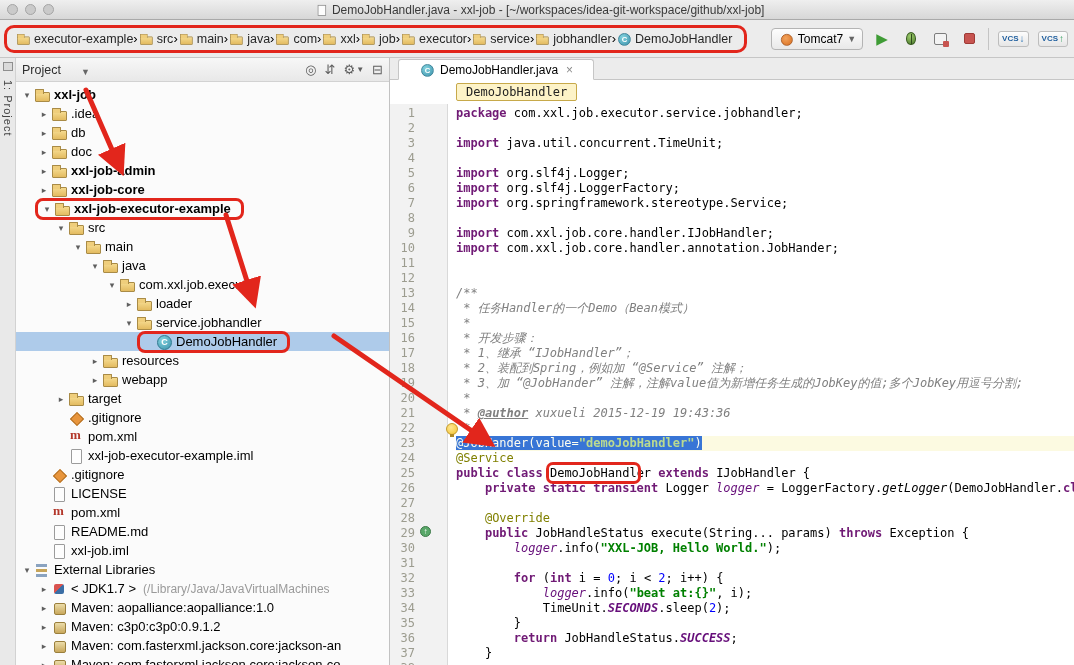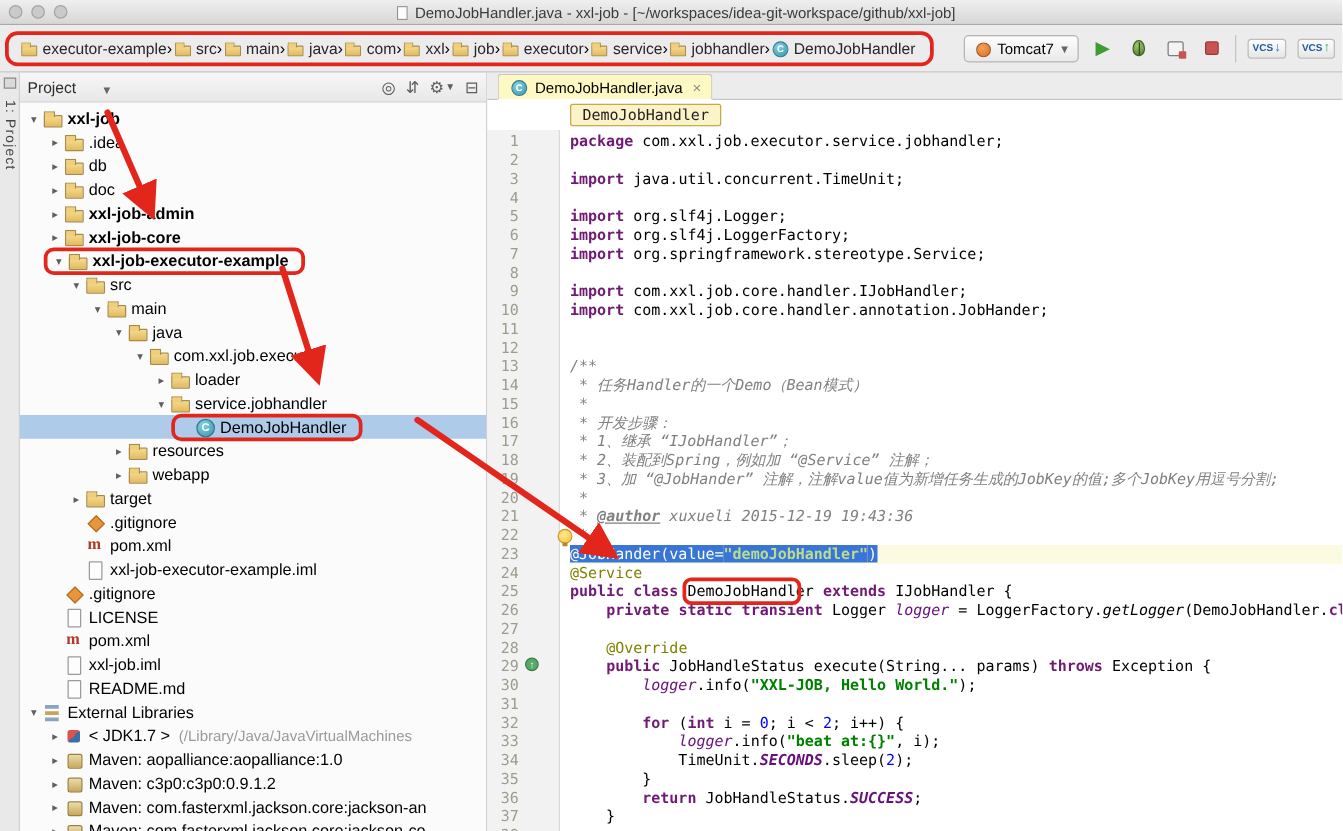--- a/index.html
+++ b/index.html
@@ -65,21 +65,21 @@
   .ico-libs::before{content:"";position:absolute;left:2px;top:2px;width:11px;height:3px;background:#8AA3C0;box-shadow:0 5px 0 #C7A559,0 10px 0 #8AA3C0}
   .ico-jdk::before{content:"";position:absolute;left:3px;top:3px;width:10px;height:10px;background:linear-gradient(135deg,#D9534F 50%,#3B6EA5 50%);border-radius:2px}
   .ico-lib::before{content:"";position:absolute;left:3px;top:3px;width:10px;height:10px;background:linear-gradient(#EBDCA9,#C9A85C);border:1px solid #9A7F3C;border-radius:2px}
   .ico-tomcat::before{content:"";position:absolute;left:2px;top:2px;width:12px;height:12px;background:radial-gradient(circle at 40% 35%,#F2A35C,#D96E1F);border:1px solid #A55318;border-radius:50%}
   .ico-doc::before{content:"";position:absolute;left:4px;top:2px;width:8px;height:11px;background:#FDFDFD;border:1px solid #8F8F8F}
   .ico.small{transform:scale(0.85)}
 
   
   .editor{flex:1;display:flex;flex-direction:column;background:#fff;min-width:0}
   .tabs{height:22px;background:#ECECEC;border-bottom:1px solid #C6C6C6;display:flex;align-items:flex-end;padding-left:8px;flex:none}
-  .tab{height:21px;background:#fef9c3;border:1px solid #C6C6C6;border-bottom:1px solid #fff;border-radius:3px 3px 0 0;display:flex;align-items:center;padding:0 8px;font-size:12px;gap:5px;margin-bottom:-1px}
+  .tab{height:21px;background:#ffffff;border:1px solid #C6C6C6;border-bottom:1px solid #fff;border-radius:3px 3px 0 0;display:flex;align-items:center;padding:0 20px;font-size:12px;gap:5px;margin-bottom:-1px}
   .tab .close{color:#8A8A8A;font-size:12px;margin-left:3px;cursor:pointer}
   .ctx-row{height:24px;display:flex;align-items:center;padding-left:66px;background:#fff;flex:none}
   .ctx-label{border:1px solid #C7A94A;background:#FDF3C8;font-family:"DejaVu Sans Mono",monospace;font-size:12px;padding:1px 9px;border-radius:2px;color:#222}
   .code-wrap{flex:1;display:flex;font-family:"DejaVu Sans Mono",monospace;font-size:12px;line-height:15px;overflow:hidden;min-height:0}
   .gutter{width:58px;background:#F2F2F2;border-right:1px solid #D9D9D9;color:#9C9C8F;text-align:right;padding:2px 32px 0 0;flex:none}
   .gnum{height:15px}
   .code{flex:1;white-space:pre;overflow:hidden;padding:2px 0 0 8px;min-width:0}
   .cline{height:15px}
   .cline.caret{background:var(--caret,#FCFAE1)}
 
@@ -348,26 +348,26 @@
           <span class="lbl">LICENSE</span>
         </div>
         <div class="tree-row" style="padding-left: 21px;">
           <span class="tw"></span>
           <span class="ico ico-maven"></span>
           <span class="lbl">pom.xml</span>
         </div>
         <div class="tree-row" style="padding-left: 21px;">
           <span class="tw"></span>
           <span class="ico ico-file"></span>
+          <span class="lbl">README.md</span>
+        </div>
+        <div class="tree-row" style="padding-left: 21px;">
+          <span class="tw"></span>
+          <span class="ico ico-file"></span>
           <span class="lbl">xxl-job.iml</span>
-        </div>
-        <div class="tree-row" style="padding-left: 21px;">
-          <span class="tw"></span>
-          <span class="ico ico-file"></span>
-          <span class="lbl">README.md</span>
         </div>
         <div class="tree-row" style="padding-left: 4px;">
           <span class="tw">▾</span>
           <span class="ico ico-libs"></span>
           <span class="lbl">External Libraries</span>
         </div>
         <div class="tree-row" style="padding-left: 21px;">
           <span class="tw">▸</span>
           <span class="ico ico-jdk"></span>
           <span class="lbl">&lt; JDK1.7 &gt;</span>

